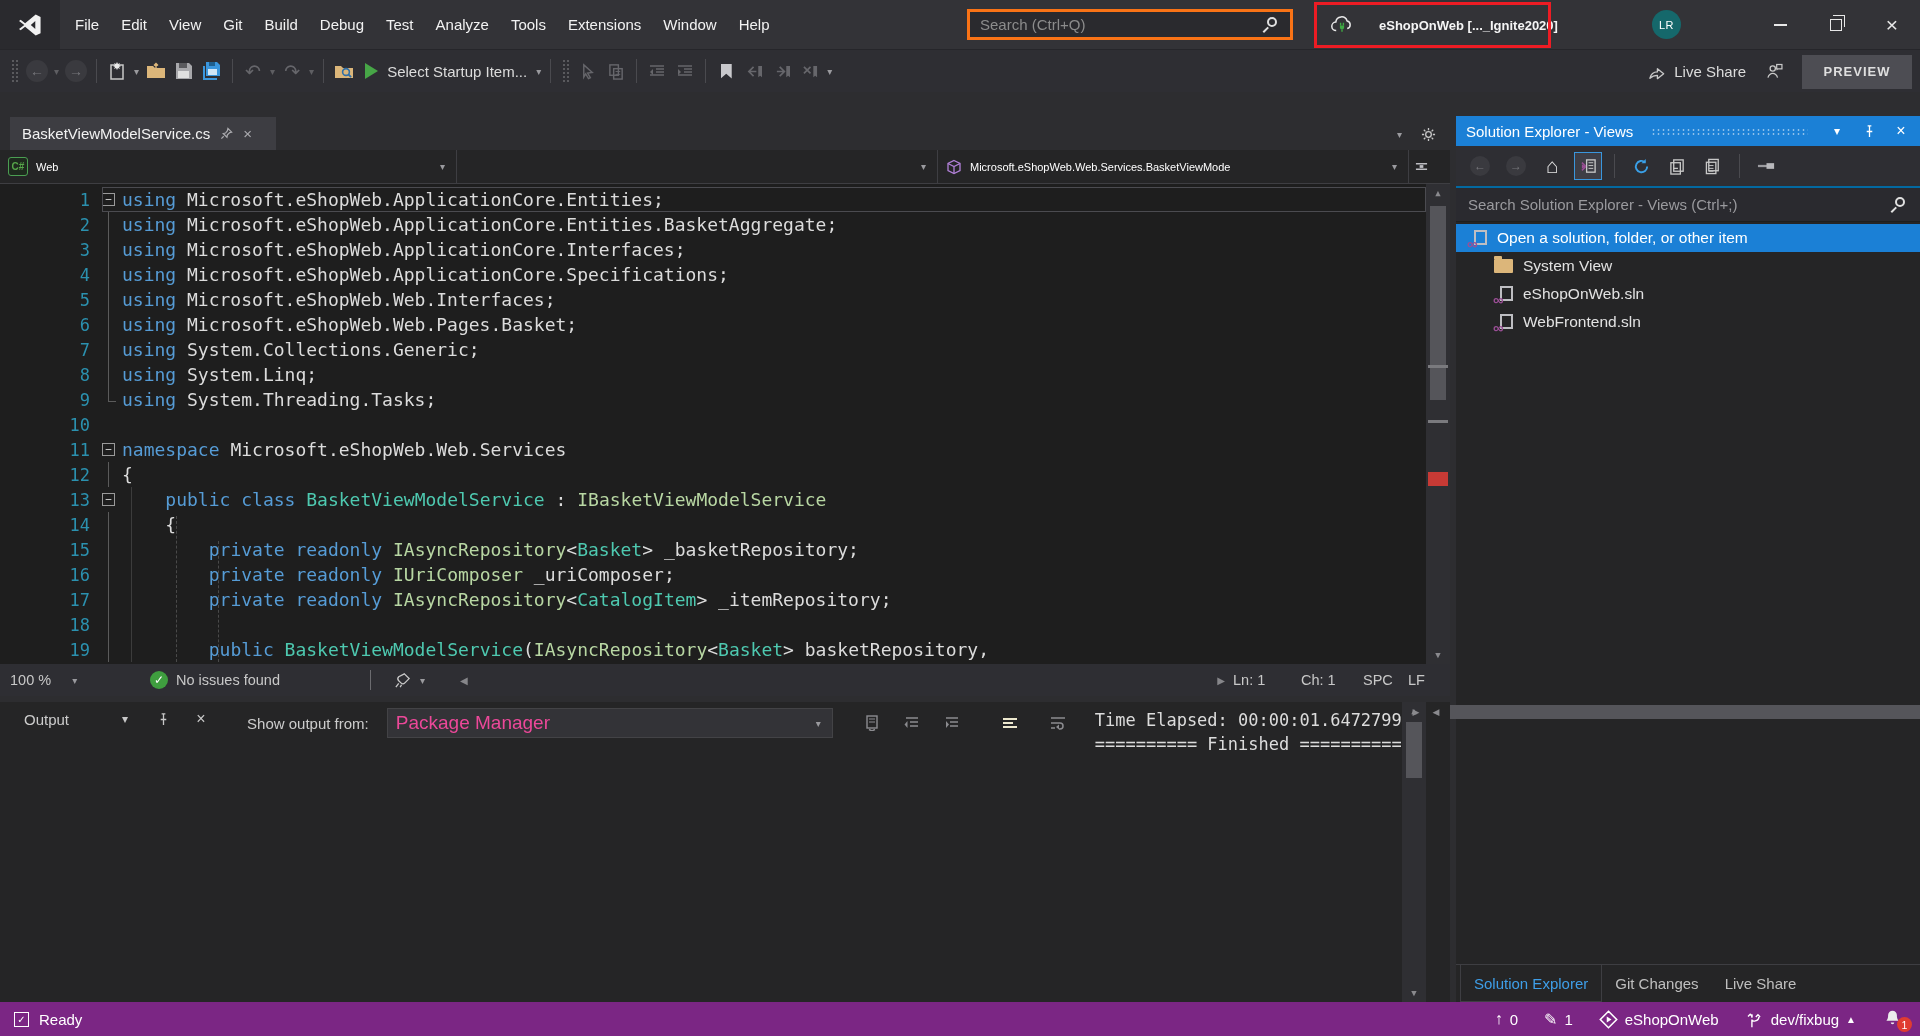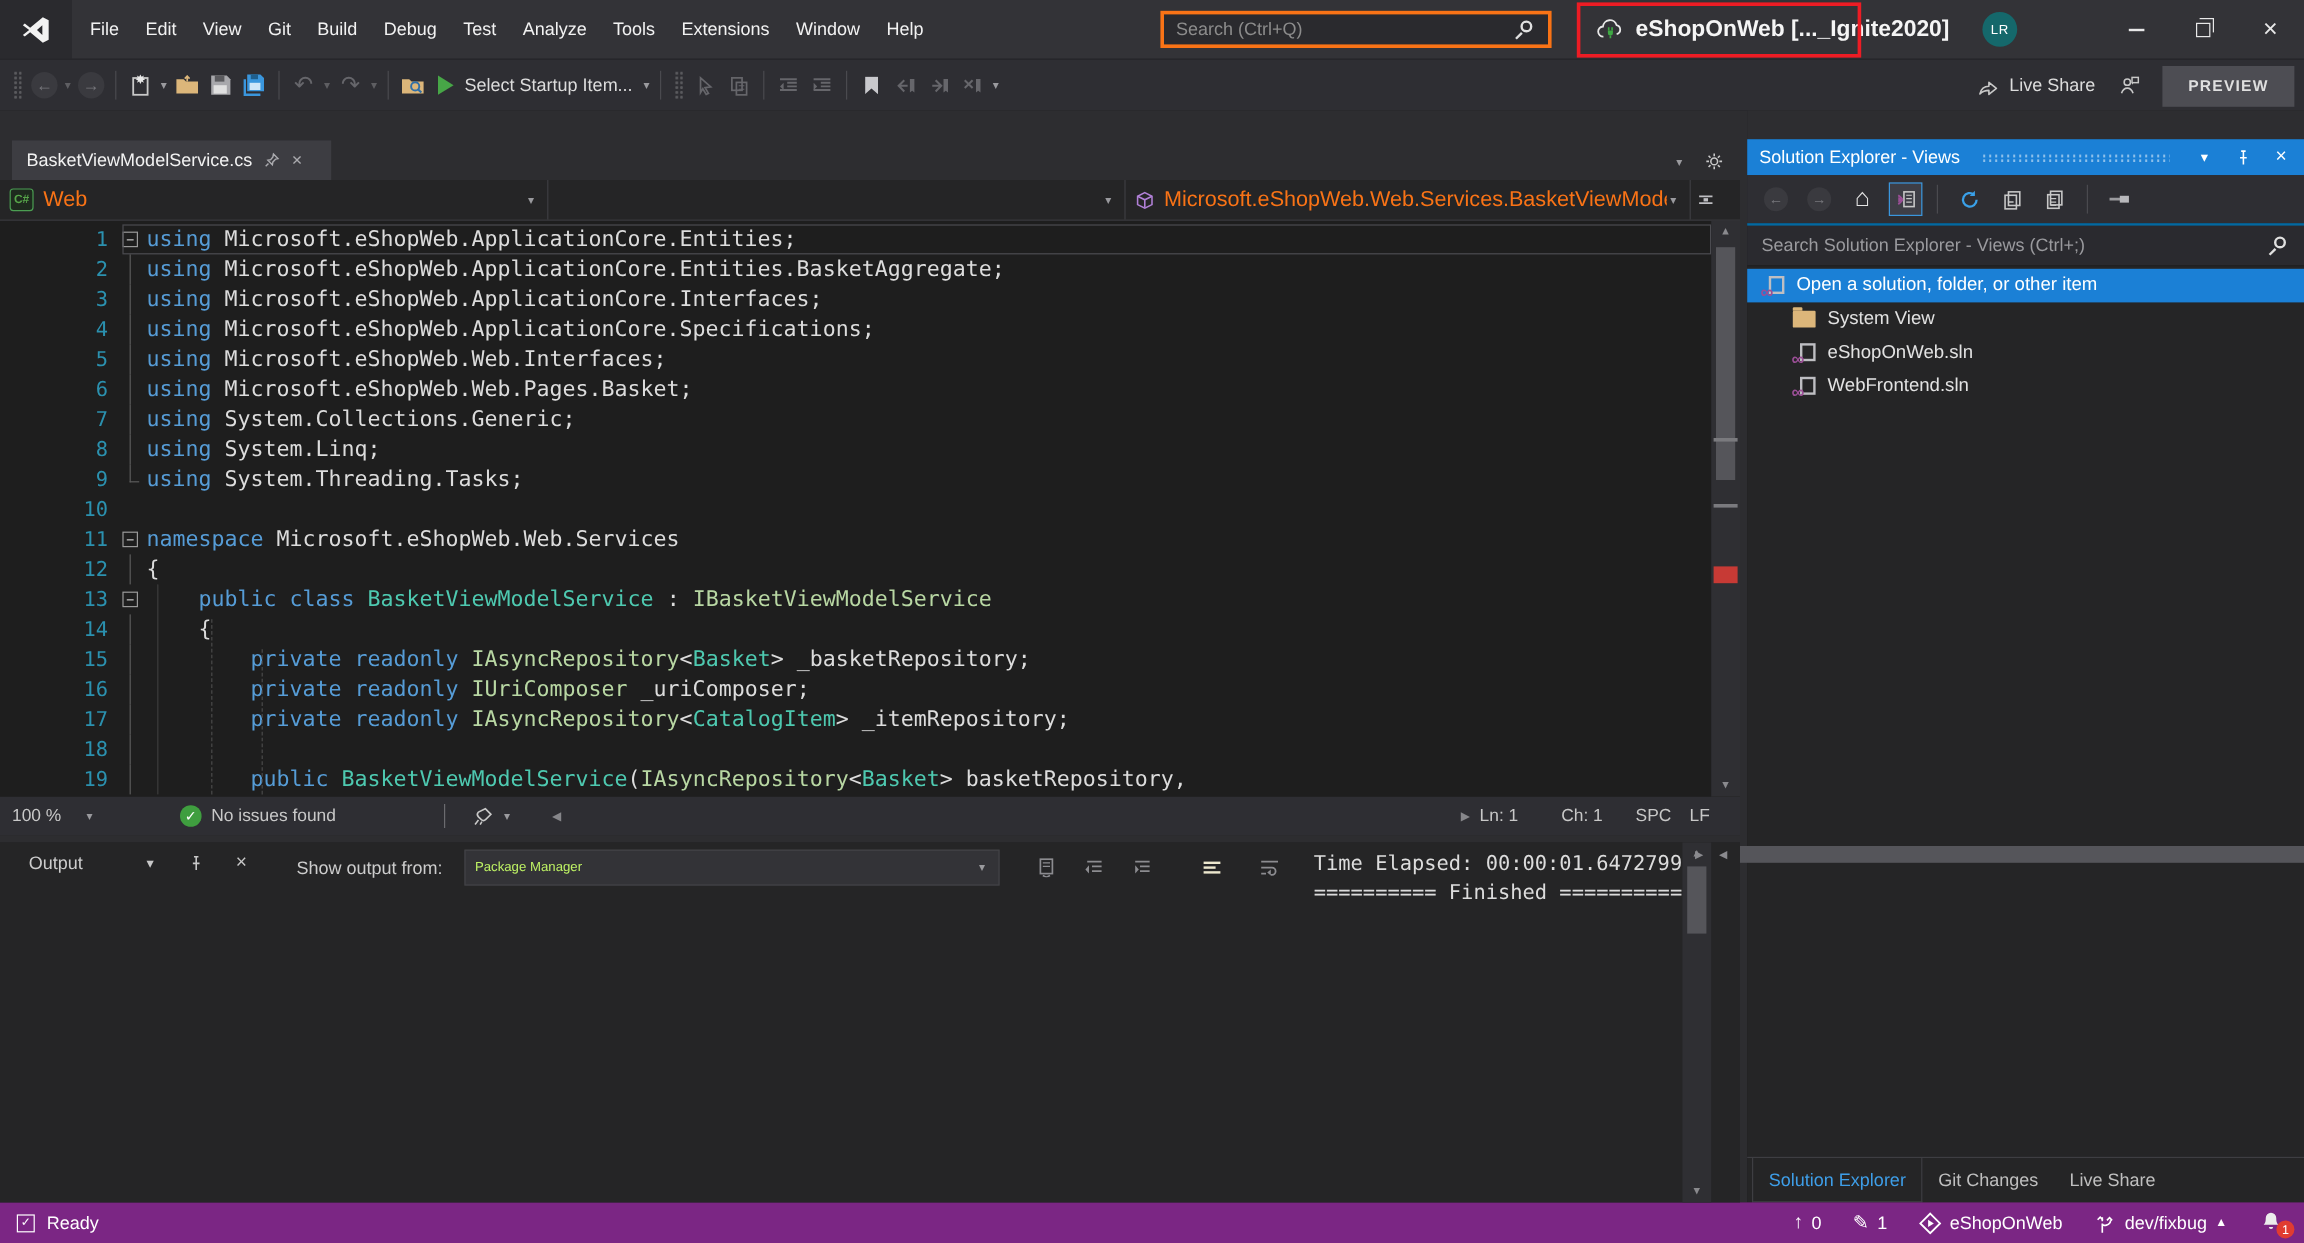--- a/index.html
+++ b/index.html
@@ -12,21 +12,21 @@
   .vslogo { width:60px; height:49px; display:flex; align-items:center; justify-content:center; background:#2A2A2E; }
   .menubar { display:flex; align-items:center; height:100%; margin-left:4px; }
   .menu-item { padding:0 11px; line-height:49px; font-size:15px; color:#F2F2F2; cursor:default; }
   .qsearch { position:absolute; left:967px; top:9px; width:326px; height:31px; background:#2A2A2E;
     border:3px solid #f97316; display:flex; align-items:center; padding:0 10px; }
   .qsearch .ph { flex:1; color:#8C8C8C; font-size:15px; }
   .mag { position:relative; width:16px; height:16px; }
   .mag .lens { position:absolute; left:3px; top:0; width:10px; height:10px; border:2px solid #E0E0E0; border-radius:50%; }
   .mag .stick { position:absolute; left:0px; bottom:0px; width:7px; height:2px; background:#E0E0E0; transform:rotate(-45deg); transform-origin:left bottom; }
   .session { position:absolute; left:1322px; top:6px; width:221px; height:38px; display:flex; align-items:center; gap:9px; padding:0 8px; }
-  .session .lbl { color:#F5F5F5; font-size:19px; font-weight:bold; white-space:nowrap; }
+  .session .lbl { color:#F5F5F5; font-size:13px; font-weight:bold; white-space:nowrap;margin-left:16px; }
   .anno-red { position:absolute; left:1314px; top:2px; width:237px; height:46px; border:3px solid #ED1C24; z-index:50; pointer-events:none; }
   .avatar { position:absolute; left:1652px; top:10px; width:29px; height:29px; border-radius:50%; background:#15686B;
     color:#FFF; font-size:11px; display:flex; align-items:center; justify-content:center; letter-spacing:.5px; }
   .winbtns { position:absolute; right:0; top:0; height:49px; display:flex; }
   .winbtn { width:56px; height:49px; display:flex; align-items:center; justify-content:center; color:#E8E8E8; }
   .mini { width:13px; height:2px; background:#E8E8E8; }
   .resto { width:12px; height:12px; border:1.5px solid #E8E8E8; position:relative; }
   .resto:after { content:""; position:absolute; left:2px; top:-5px; width:11px; height:11px; border:1.5px solid #E8E8E8; border-left:none; border-bottom:none; }
   .closex { font-size:21px; line-height:1; }
 
@@ -61,21 +61,21 @@
   .tab-ico { color:#ABABAF; display:flex; align-items:center; }
   .tabstrip-right { position:absolute; right:14px; bottom:8px; display:flex; gap:16px; align-items:center; color:#C8C8C8; }
 
   
   .navbar { height:34px; background:#252526; border-bottom:1px solid #3E3E42; display:flex; align-items:stretch; }
   .nav-sec { display:flex; align-items:center; border-right:1px solid #3E3E42; padding:0 8px; position:relative; }
   .nav-sec .caret { margin-left:auto; }
   .nav1 { width:457px; }
   .nav2 { width:481px; }
   .nav3 { width:471px; }
-  .nav-txt { color:#f97316; font-size:18px; margin-left:8px; white-space:nowrap; overflow:hidden; }
+  .nav-txt { color:#ffffff; font-size:11px; margin-left:8px; white-space:nowrap; overflow:hidden; }
   .csproj { width:20px; height:19px; border:1.5px solid #4B9E52; border-radius:3px; color:#57A64A; font-size:10px; font-weight:bold;
     display:flex; align-items:center; justify-content:center; background:#1E2A1E; }
   .split-ico { display:flex; align-items:center; justify-content:center; width:24px; color:#BEBEC2; }
 
   
   .code-area { height:480px; background:#1E1E1E; position:relative; overflow:hidden;
     font-family:"DejaVu Sans Mono", monospace; font-size:18px; }
   .code-lines { position:absolute; left:0; top:3px; right:24px; }
   .crow { display:flex; height:25px; align-items:center; position:relative; }
   .ln { width:96px; text-align:right; color:#2B91AF; flex:0 0 auto; padding-right:6px; font-size:17px; }
@@ -109,21 +109,21 @@
   
   .hsplit { height:6px; background:#2D2D30; }
   .output { flex:1 1 auto; background:#252526; display:flex; position:relative; min-height:0; }
   .out-title { height:34px; display:flex; align-items:center; padding:0 10px 0 24px; gap:14px; }
   .out-title .t { color:#CCCCCC; font-size:15px; }
   .dots { flex:1; height:7px; margin:0 8px; background-image:radial-gradient(#46464B 1.1px, transparent 1.2px); background-size:5px 4px; }
   .winico { color:#C8C8C8; display:flex; align-items:center; justify-content:center; width:24px; height:24px; font-size:13px; }
   .out-controls { height:42px; display:flex; align-items:center; padding-left:24px; gap:10px; }
   .out-lbl { color:#CCCCCC; font-size:15px; }
   .dropdown { width:446px; height:30px; background:#333337; border:1px solid #434346; display:flex; align-items:center; padding:0 8px; margin-left:8px; }
-  .dropdown .v { flex:1; color:#bef264; font-size:11px; }
+  .dropdown .v { flex:1; color:#ec4899; font-size:19px; }
   .oicon { display:flex; align-items:center; justify-content:center; width:30px; height:28px; color:#8C8C90; }
   .oicon.bright { color:#EDE8CE; }
   .bars3 { display:inline-block; width:14px; height:12px; background:
      linear-gradient(currentColor,currentColor) 0 1px/14px 2px no-repeat,
      linear-gradient(currentColor,currentColor) 0 5px/10px 2px no-repeat,
      linear-gradient(currentColor,currentColor) 0 9px/14px 2px no-repeat; }
   .out-body { flex:1; position:relative; font-family:"DejaVu Sans Mono", monospace; font-size:17px; color:#DCDCDC; padding:8px 0 0 22px; min-height:0; }
   .out-line { height:24px; white-space:pre; }
   .out-vscroll { position:absolute; right:0; top:0; bottom:0; width:24px; background:#2F2F33; }
   .out-hscroll { height:20px; background:#2F2F33; position:relative; margin-right:24px; }

